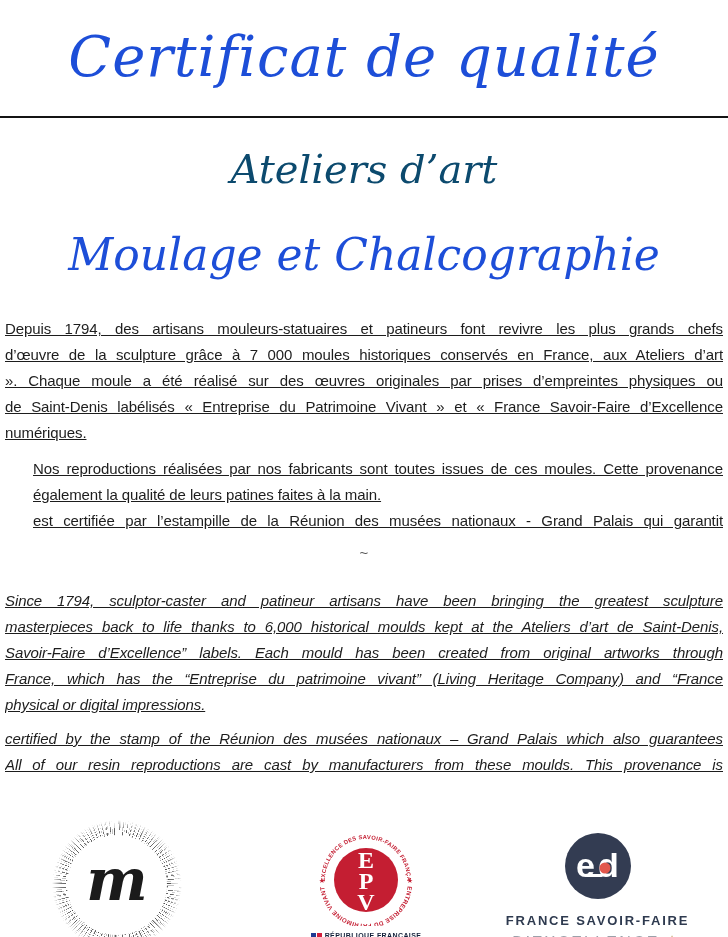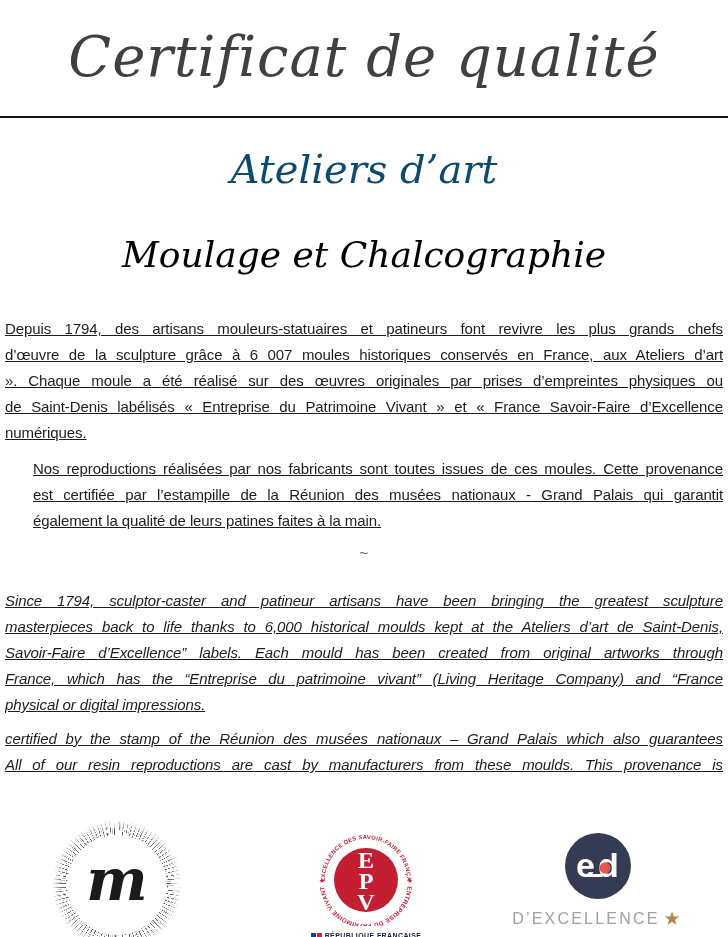--- a/index.html
+++ b/index.html
@@ -11,37 +11,37 @@
     background:#ffffff;
     overflow:hidden;
     font-family:"Liberation Sans", sans-serif;
     color:#1d1d1d;
   }
   
   .title-block {
     position:absolute; top:0; left:0; right:0; height:112px;
     display:flex; align-items:center; justify-content:center;
     font-family:"DejaVu Serif", serif; font-style:italic;
-    font-size:56px; color:#404040; letter-spacing:1px;
+    font-size:56px; color:#1d4ed8; letter-spacing:1px;
   }
   .rule {
     position:absolute; top:116px; left:0; right:0;
     border-top:2px solid #141414;
   }
   .sub1 {
     position:absolute; top:138px; left:0; right:0; height:62px;
     display:flex; align-items:center; justify-content:center;
     font-family:"DejaVu Serif", serif; font-style:italic;
     font-size:40px; color:#0c4a6e;
   }
   .sub2 {
     position:absolute; top:214px; left:0; right:0; height:80px;
     display:flex; align-items:center; justify-content:center;
     font-family:"DejaVu Serif", serif; font-style:italic;
-    font-size:36px; color:#000000;
+    font-size:44px; color:#1d4ed8;
   }
   
   .para {
     position:absolute; left:5px; right:5px;
     font-size:15px; letter-spacing:-0.1px;
   }
   .para .line {
     height:26px; line-height:26px; overflow:hidden;
     text-align:justify; text-align-last:justify;
     white-space:nowrap;
@@ -108,30 +108,30 @@
 <div class="page">
 
   <div class="title-block">Certificat de qualité</div>
   <div class="rule"></div>
 
   <div class="sub1">Ateliers d’art</div>
   <div class="sub2">Moulage et Chalcographie</div>
 
   <div class="para p-fr1">
     <div class="line">Depuis 1794, des artisans mouleurs-statuaires et patineurs font revivre les plus grands chefs</div>
-    <div class="line">d’œuvre de la sculpture grâce à 6 007 moules historiques conservés en France, aux Ateliers d’art</div>
+    <div class="line">d’œuvre de la sculpture grâce à 7 000 moules historiques conservés en France, aux Ateliers d’art</div>
     <div class="line">». Chaque moule a été réalisé sur des œuvres originales par prises d’empreintes physiques ou</div>
     <div class="line">de Saint-Denis labélisés « Entreprise du Patrimoine Vivant » et « France Savoir-Faire d’Excellence</div>
     <div class="line last">numériques.</div>
   </div>
 
   <div class="para p-fr2">
     <div class="line">Nos reproductions réalisées par nos fabricants sont toutes issues de ces moules. Cette provenance</div>
+    <div class="line last">également la qualité de leurs patines faites à la main.</div>
     <div class="line">est certifiée par l’estampille de la Réunion des musées nationaux - Grand Palais qui garantit</div>
-    <div class="line last">également la qualité de leurs patines faites à la main.</div>
   </div>
 
   <div class="tilde">~</div>
 
   <div class="para italic p-en1">
     <div class="line">Since 1794, sculptor-caster and patineur artisans have been bringing the greatest sculpture</div>
     <div class="line">masterpieces back to life thanks to 6,000 historical moulds kept at the Ateliers d’art de Saint-Denis,</div>
     <div class="line">Savoir-Faire d’Excellence” labels. Each mould has been created from original artworks through</div>
     <div class="line">France, which has the “Entreprise du patrimoine vivant” (Living Heritage Company) and “France</div>
     <div class="line last">physical or digital impressions.</div>
@@ -180,20 +180,21 @@
     </div>
 
     <div class="fsfe-block">
       <svg width="68" height="68" viewBox="0 0 68 68">
         <circle cx="34" cy="34" r="33" fill="#333c52"></circle>
         <text x="12" y="45" font-family="Liberation Sans, sans-serif" font-weight="bold" font-size="34" fill="#ffffff">e</text>
         <text x="34" y="45" font-family="Liberation Sans, sans-serif" font-weight="bold" font-size="34" fill="#ffffff">d</text>
         <rect x="22" y="42" width="17" height="3" rx="1.5" fill="#ffffff"></rect>
         <circle cx="41" cy="36" r="5.5" fill="#e2574c"></circle>
       </svg>
+      <div class="fsfe-cap1">FRANCE SAVOIR-FAIRE</div>
       <div class="fsfe-cap2">
         <span>D’EXCELLENCE</span>
         <span class="star">★</span>
       </div>
     </div>
 
   </div>
 </div>
 
 </body></html>

